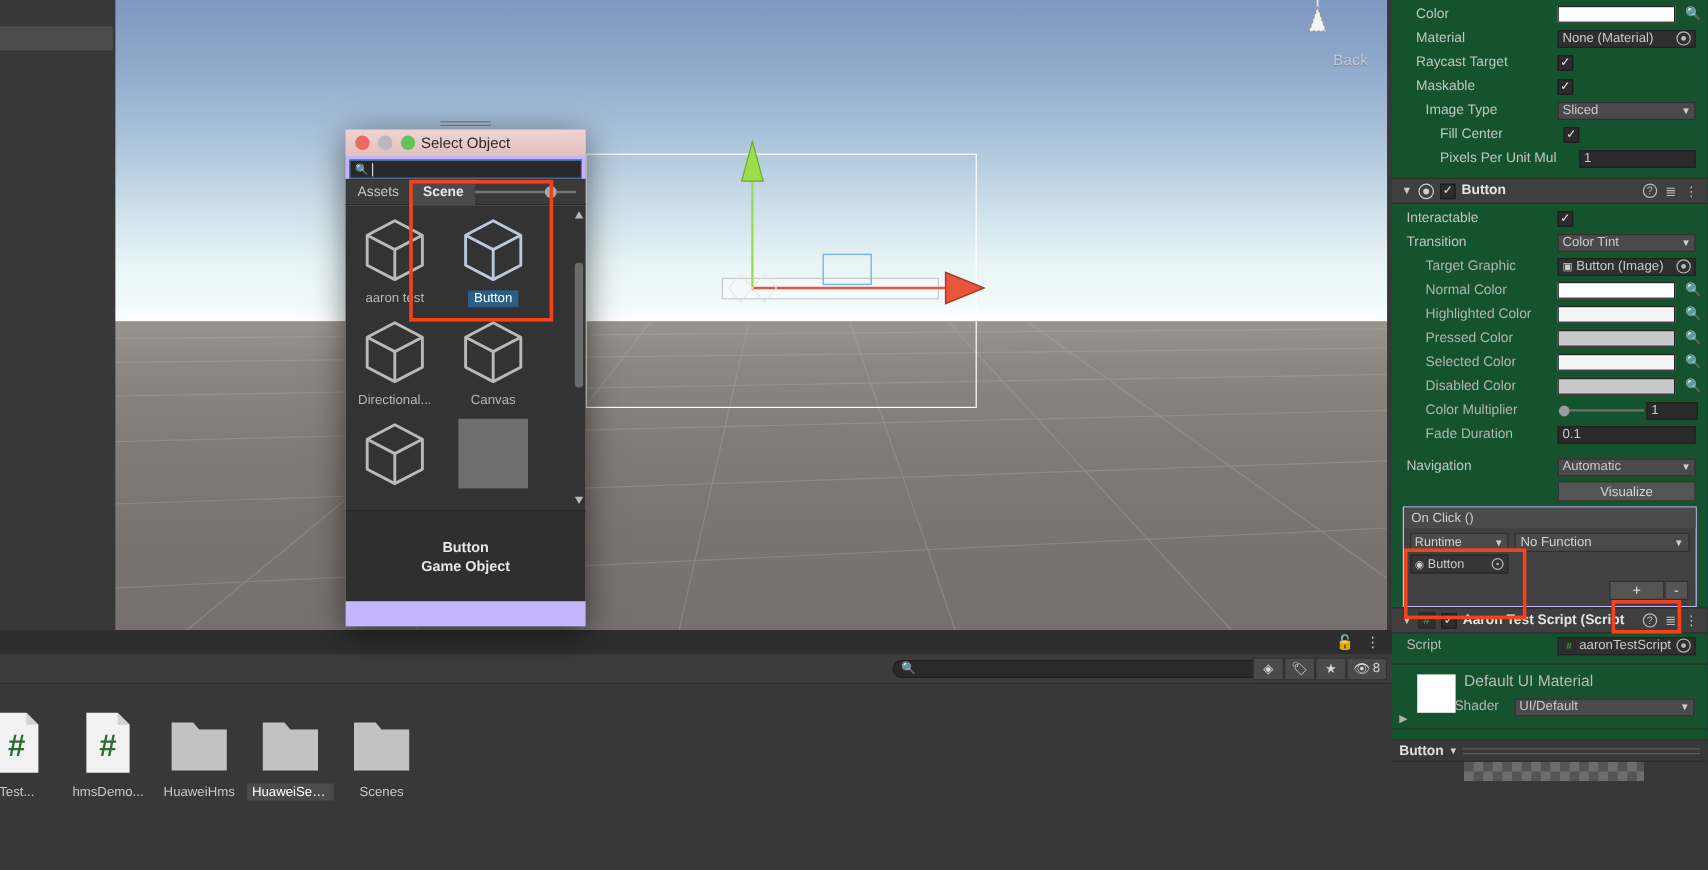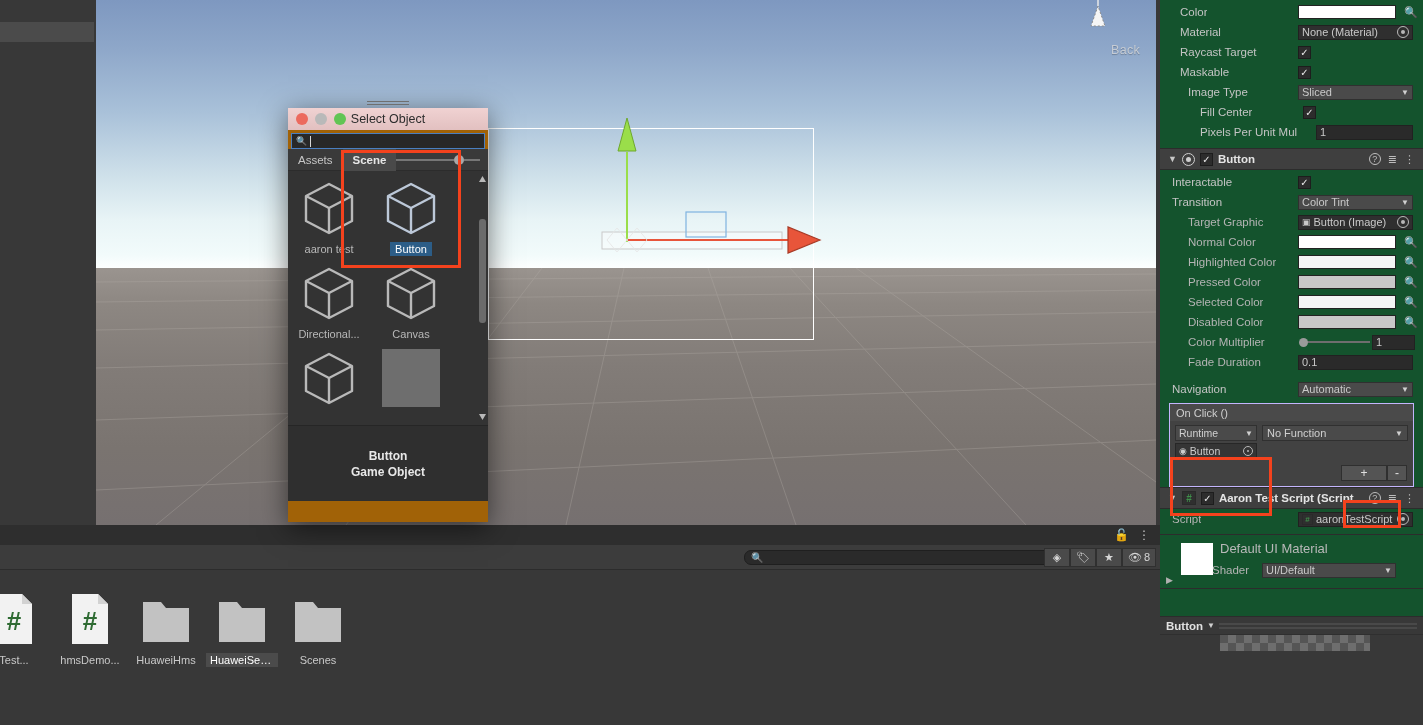--- a/index.html
+++ b/index.html
@@ -122,21 +122,21 @@
   .tbtn { width:26px; height:19px; background:#4a4a4a; border:1px solid #303030;
     display:flex; align-items:center; justify-content:center; color:#d5d5d5; font-size:11px; }
   .proj-grid { display:flex; gap:0; padding:22px 0 0 0; }
   .asset { width:76px; display:flex; flex-direction:column; align-items:center; gap:7px; }
   .asset-label { font-size:11px; color:#c9c9c9; padding:1px 4px; max-width:72px;
     white-space:nowrap; overflow:hidden; text-overflow:ellipsis; }
   .asset-label.sel { background:#4b4b4b; color:#fff; }
 
   
   .dlg { position:absolute; left:288px; top:108px; width:200px; height:414px;
-    background:#a16207; box-shadow:0 6px 26px rgba(0,0,0,.55); }
+    background:#c4b5fd; box-shadow:0 6px 26px rgba(0,0,0,.55); }
   .dlg-title { height:22px; background:#e7c8c8;
     background:linear-gradient(to bottom,#f0d2d2,#e2c0c0);
     display:flex; align-items:center; position:relative; }
   .tl { width:12px; height:12px; border-radius:50%; position:absolute; top:5px; }
   .tl.r { left:8px; background:#ec6a5e; } .tl.y { left:27px; background:#b9b9b9; }
   .tl.g { left:46px; background:#61c554; }
   .dlg-title span { width:100%; text-align:center; font-size:12.5px; color:#2c2c2c; }
   .dlg-search { margin:3px 3px 0 3px; height:16px; background:#282828; border:1px solid #4a7fc1;
     display:flex; align-items:center; gap:3px; padding:0 4px; }
   .caret-bar { width:1px; height:11px; background:#d8d8d8; }
@@ -352,20 +352,23 @@
       </div>
 
       <div class="row" style="margin-top:7px;">
         <div class="lbl" style="padding-left:12px;">Navigation</div>
         <div class="fld ddl">
           <span>Automatic</span>
           <span class="caret">▼</span>
         </div>
       </div>
 
+      <div style="padding:2px 10px 0 138px;">
+        <div class="btnbar">Visualize</div>
+      </div>
 
       <div class="onclick-box">
         <div class="onclick-title">On Click ()</div>
         <div class="ocrow">
           <div class="ocsel">
             <span>Runtime</span>
             <span class="caret">▼</span>
           </div>
           <div class="ocfunc">
             <span>No Function</span>
@@ -404,21 +407,21 @@
         <span class="radio-o" style="margin-left:auto;"></span>
       </div>
     </div>
 
     <div class="matblock" style="margin-top:5px;">
       <div class="matsw"></div>
       <div class="matname">Default UI Material</div>
       <div class="matfoldtri">▶</div>
       <div class="row" style="margin-top:4px;margin-left:44px;width:200px;">
         <div class="lbl dim">Shader</div>
-        <div class="fld ddl" style="left:50px;right:16px;justify-content:space-between;">
+        <div class="fld ddl" style="left:50px;right:0;justify-content:space-between;">
           <span>UI/Default</span>
           <span class="caret">▼</span>
         </div>
       </div>
     </div>
 
 
     <div class="preview">
       <div class="preview-bar">
         <span class="preview-dd">

